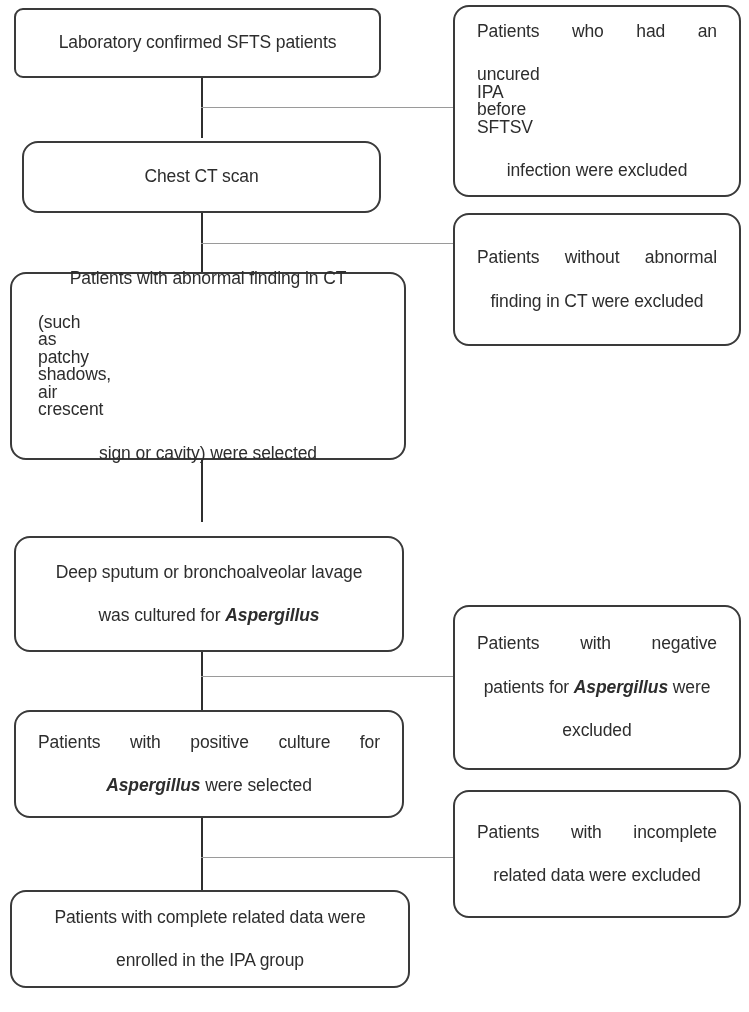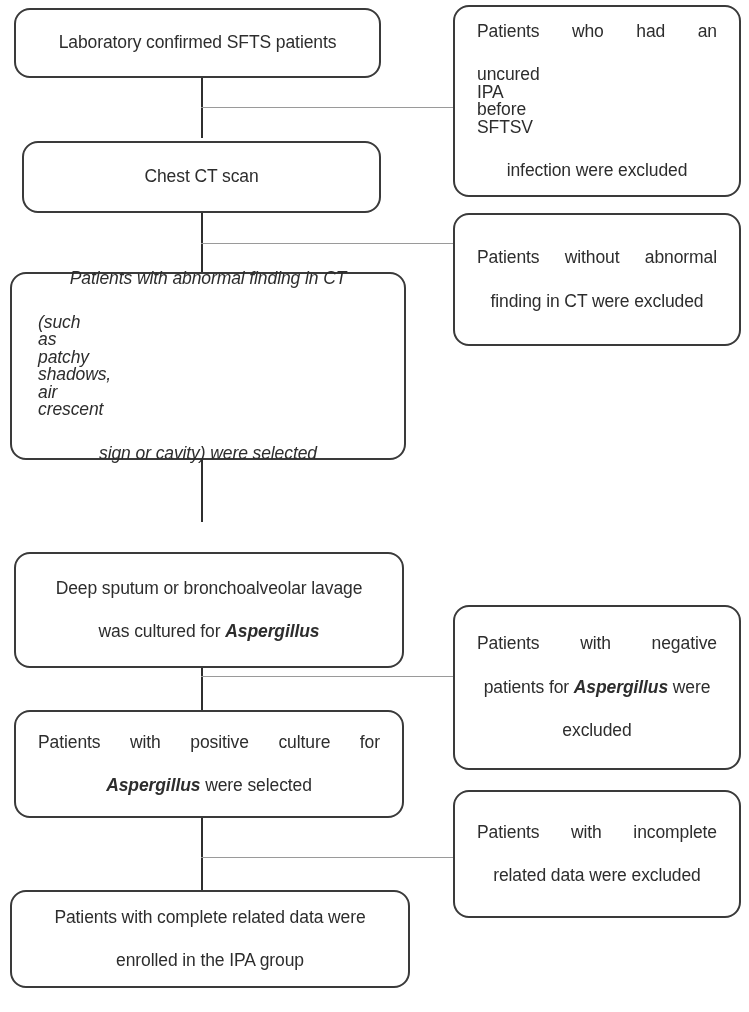--- a/index.html
+++ b/index.html
@@ -67,42 +67,42 @@
     background: #2f2f2f;
     z-index: 1;
   }
   .hline {
     position: absolute;
     height: 1px;
     background: #9a9a9a;
     z-index: 1;
   }
   .pad-md { padding: 0 22px; }
-  .pad-lg { padding: 16px 26px; font-style: italic; }
+  .pad-lg { padding: 16px 26px; }
 </style>
 </head>
 <body>
 
 <div id="flowchart">
 
   <div class="vline" style="left:201px; top:78px; height:60px;"></div>
   <div class="hline" style="left:201px; top:107px; width:254px;"></div>
 
   <div class="vline" style="left:201px; top:213px; height:60px;"></div>
   <div class="hline" style="left:201px; top:243px; width:254px;"></div>
 
   <div class="vline" style="left:201px; top:460px; height:62px;"></div>
 
   <div class="vline" style="left:201px; top:638px; height:72px;"></div>
   <div class="hline" style="left:201px; top:676px; width:254px;"></div>
 
   <div class="vline" style="left:201px; top:818px; height:72px;"></div>
   <div class="hline" style="left:201px; top:857px; width:254px;"></div>
 
-  <div class="node pad-md" style="left:14px; top:8px; width:367px; height:70px;">
+  <div class="node pad-md" style="left:14px; top:8px; width:367px; height:70px;border-radius:9px;">
     <div class="lines">
       <span class="line ctr">Laboratory confirmed SFTS patients</span>
     </div>
   </div>
 
   <div class="node pad-md" style="left:22px; top:141px; width:359px; height:72px;">
     <div class="lines">
       <span class="line ctr">Chest CT scan</span>
     </div>
   </div>
@@ -115,21 +115,21 @@
         <span>as</span>
         <span>patchy</span>
         <span>shadows,</span>
         <span>air</span>
         <span>crescent</span>
       </span>
       <span class="line left">sign or cavity) were selected</span>
     </div>
   </div>
 
-  <div class="node pad-md" style="left:14px; top:552px; width:390px; height:116px;">
+  <div class="node pad-md" style="left:14px; top:536px; width:390px; height:116px;">
     <div class="lines">
       <span class="line left">Deep sputum or bronchoalveolar lavage</span>
       <span class="line left">
         <span>was cultured for </span><span class="ital">Aspergillus</span>
       </span>
     </div>
   </div>
 
   <div class="node pad-md" style="left:14px; top:710px; width:390px; height:108px;">
     <div class="lines">

